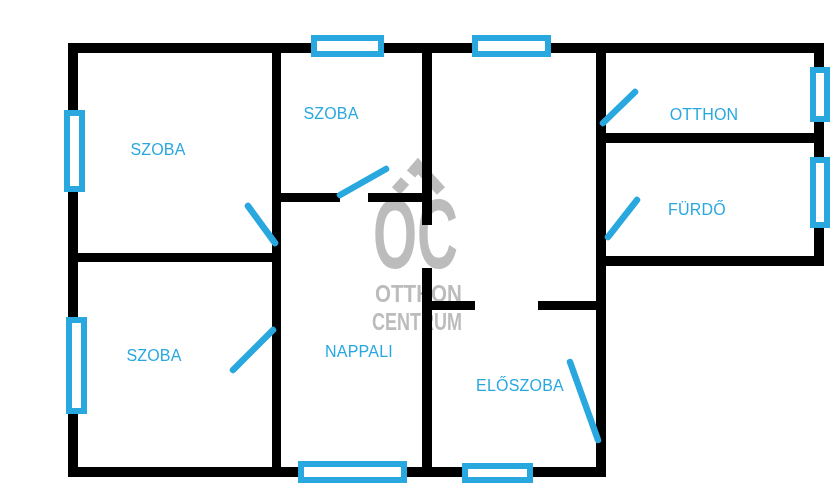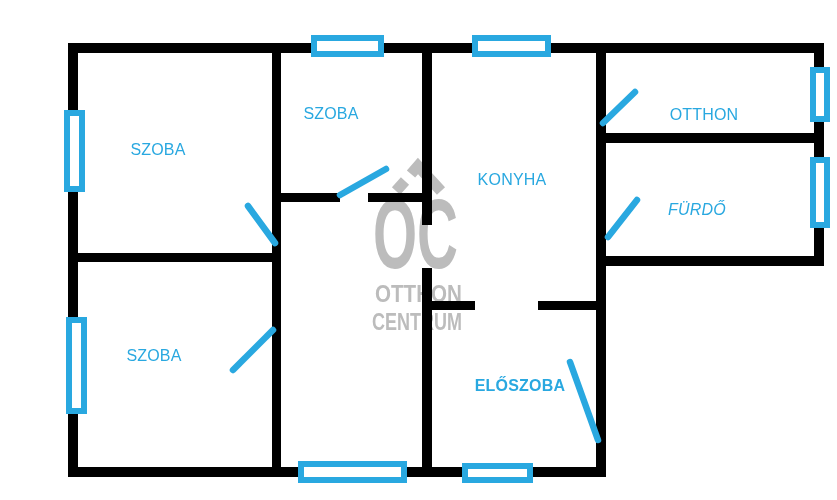--- a/index.html
+++ b/index.html
@@ -69,20 +69,20 @@
       <line x1="248" y1="206" x2="275" y2="243" stroke="#29a8e0" stroke-width="6.5" stroke-linecap="round"></line>
       <line x1="233" y1="370" x2="273" y2="330" stroke="#29a8e0" stroke-width="6.5" stroke-linecap="round"></line>
       <line x1="603" y1="123" x2="635" y2="92" stroke="#29a8e0" stroke-width="6.5" stroke-linecap="round"></line>
       <line x1="608" y1="237" x2="637" y2="200" stroke="#29a8e0" stroke-width="6.5" stroke-linecap="round"></line>
       <line x1="570" y1="362" x2="598" y2="440" stroke="#29a8e0" stroke-width="6.5" stroke-linecap="round"></line>
     </svg>
 
   <div id="labels-layer" class="layer">
       <div class="room-label" style="left: 158px; top: 150px; color: rgb(41, 168, 224);">SZOBA</div>
       <div class="room-label" style="left: 331px; top: 114px; color: rgb(41, 168, 224);">SZOBA</div>
-      <div class="room-label" style="left: 512px; top: 180px; color: rgb(41, 168, 224);">KONYHA</div>
       <div class="room-label" style="left: 704px; top: 115px; color: rgb(41, 168, 224);">OTTHON</div>
-      <div class="room-label" style="left: 697px; top: 210px; color: rgb(41, 168, 224); font-style: italic;">FÜRDŐ</div>
+      <div class="room-label" style="left: 697px; top: 210px; color: rgb(41, 168, 224);">FÜRDŐ</div>
       <div class="room-label" style="left: 154px; top: 356px; color: rgb(41, 168, 224);">SZOBA</div>
-      <div class="room-label" style="left: 520px; top: 386px; color: rgb(41, 168, 224); font-weight: bold;">ELŐSZOBA</div>
+      <div class="room-label" style="left: 359px; top: 352px; color: rgb(41, 168, 224);">NAPPALI</div>
+      <div class="room-label" style="left: 520px; top: 386px; color: rgb(41, 168, 224);">ELŐSZOBA</div>
     </div>
 
 </div>
 
 </body></html>

